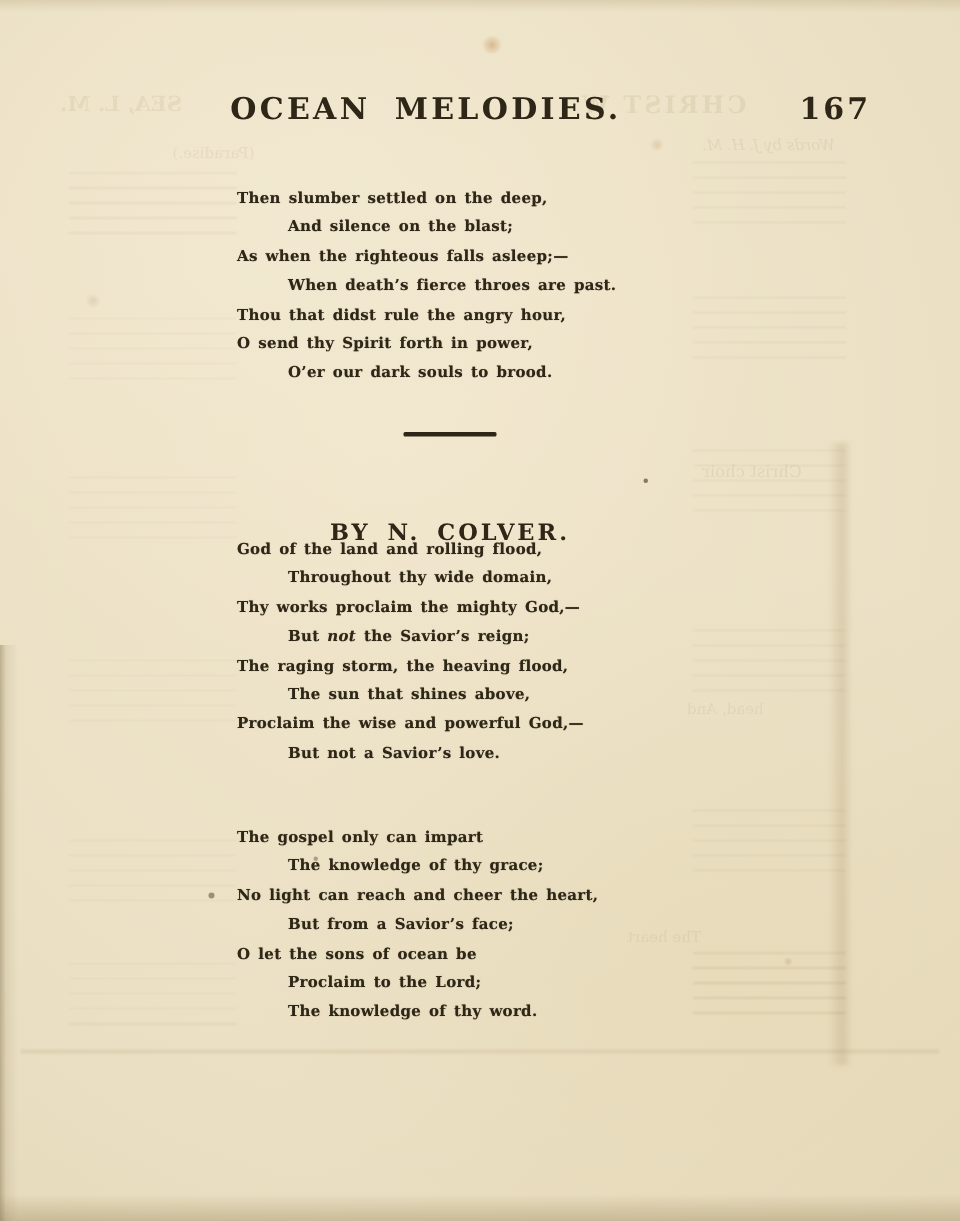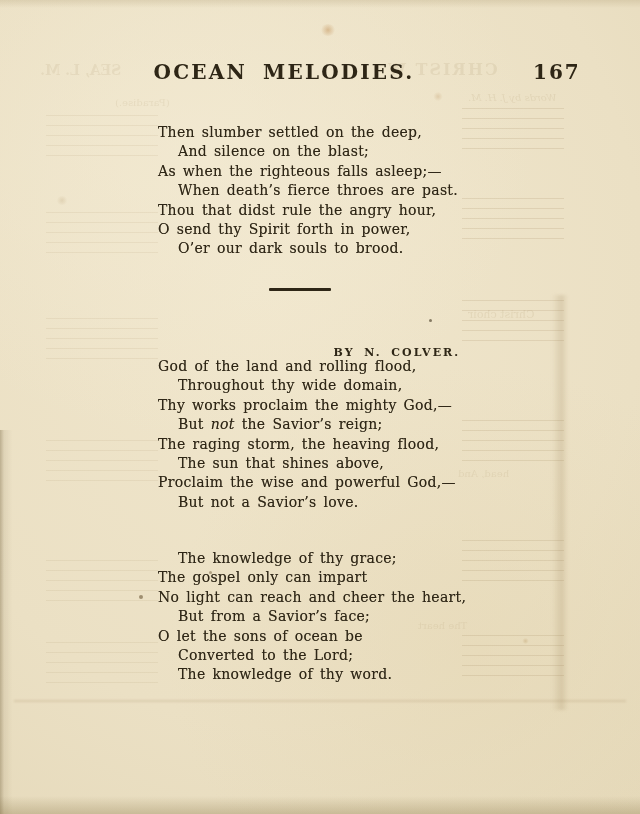--- a/index.html
+++ b/index.html
@@ -38,34 +38,34 @@
   .staff.left{opacity:.65;}
   .band-edge{position:absolute;left:552px;top:295px;width:16px;height:415px;
     background:linear-gradient(90deg, rgba(150,125,80,0), rgba(150,125,80,.20) 60%, rgba(150,125,80,0));
     filter:blur(1.5px);}
   .ghost{position:absolute;color:#93794a;transform:scaleX(-1);
     font-family:"DejaVu Serif", serif;white-space:nowrap;}
   
   .header{position:absolute;left:124px;top:60px;width:320px;text-align:center;
     font-size:20px;font-weight:bold;letter-spacing:2.2px;word-spacing:7px;}
   .pagenum{position:absolute;left:533px;top:60px;font-size:20px;font-weight:bold;letter-spacing:2px;}
-  .stanza{position:absolute;left:158px;font-size:14px;font-weight:normal;
+  .stanza{position:absolute;left:158px;font-size:10px;font-weight:bold;
     line-height:19.4px;letter-spacing:.02em;word-spacing:.16em;white-space:nowrap;
     text-shadow:0 0 .6px rgba(46,38,22,.5);}
-  .stanza .ind{margin-left:20px;}
+  .stanza .ind{margin-left:34px;}
   .st-a{top:123px;}
   .st-b{top:357px;}
   .st-c{top:549px;}
   .divider{position:absolute;left:269px;top:288px;width:62px;height:2.5px;
     background:#2e2616;border-radius:1px;}
   .title{position:absolute;left:140px;top:315px;width:320px;text-align:center;
     font-size:17px;font-style:italic;font-weight:bold;word-spacing:6px;
     text-shadow:0 0 .6px rgba(46,38,22,.5);}
-  .byline{position:absolute;left:140px;top:346px;width:320px;text-align:right;
-    font-size:11px;font-weight:bold;letter-spacing:2px;word-spacing:4px;}
+  .byline{position:absolute;left:140px;top:346px;width:320px;text-align:center;
+    font-size:15px;font-weight:bold;letter-spacing:2px;word-spacing:4px;}
   em{font-style:italic;}
 </style>
 </head>
 <body>
 
 <div class="page">
 
   <div class="edge-top"></div>
   <div class="edge-bottom"></div>
   <div class="edge-left"></div>
@@ -122,22 +122,22 @@
     <div class="line ind">Throughout thy wide domain,</div>
     <div class="line">Thy works proclaim the mighty God,—</div>
     <div class="line ind"><span>But </span><em>not</em><span> the Savior’s reign;</span></div>
     <div class="line">The raging storm, the heaving flood,</div>
     <div class="line ind">The sun that shines above,</div>
     <div class="line">Proclaim the wise and powerful God,—</div>
     <div class="line ind">But not a Savior’s love.</div>
   </div>
 
   <div class="stanza st-c">
+    <div class="line">The gospel only can impart</div>
     <div class="line ind">The knowledge of thy grace;</div>
-    <div class="line">The gospel only can impart</div>
     <div class="line">No light can reach and cheer the heart,</div>
     <div class="line ind">But from a Savior’s face;</div>
     <div class="line">O let the sons of ocean be</div>
-    <div class="line ind">Converted to the Lord;</div>
+    <div class="line ind">Proclaim to the Lord;</div>
     <div class="line ind">The knowledge of thy word.</div>
   </div>
 
 </div>
 
 </body></html>

